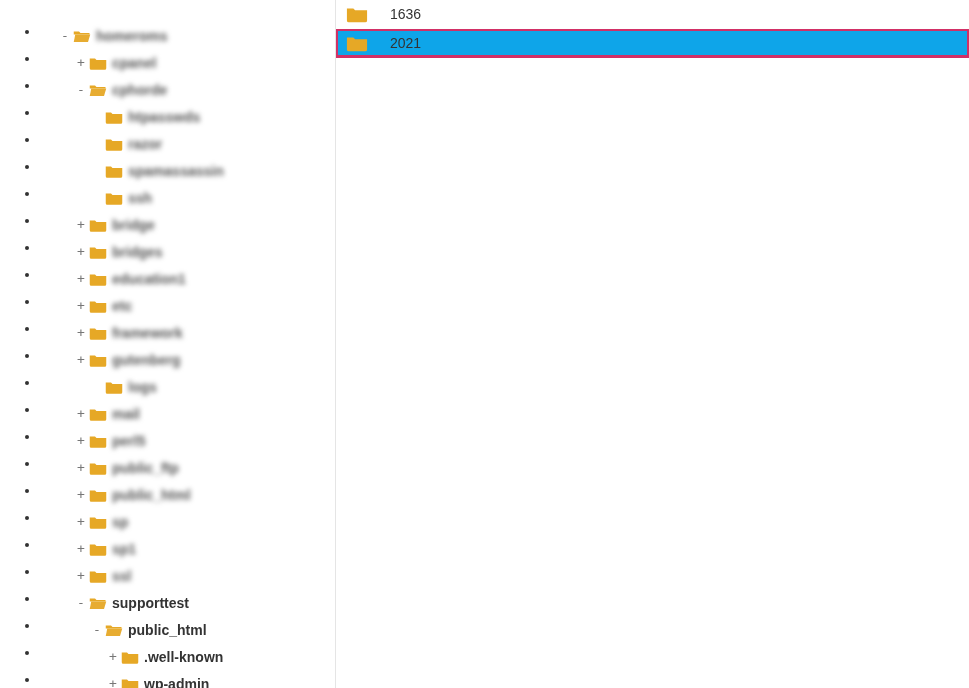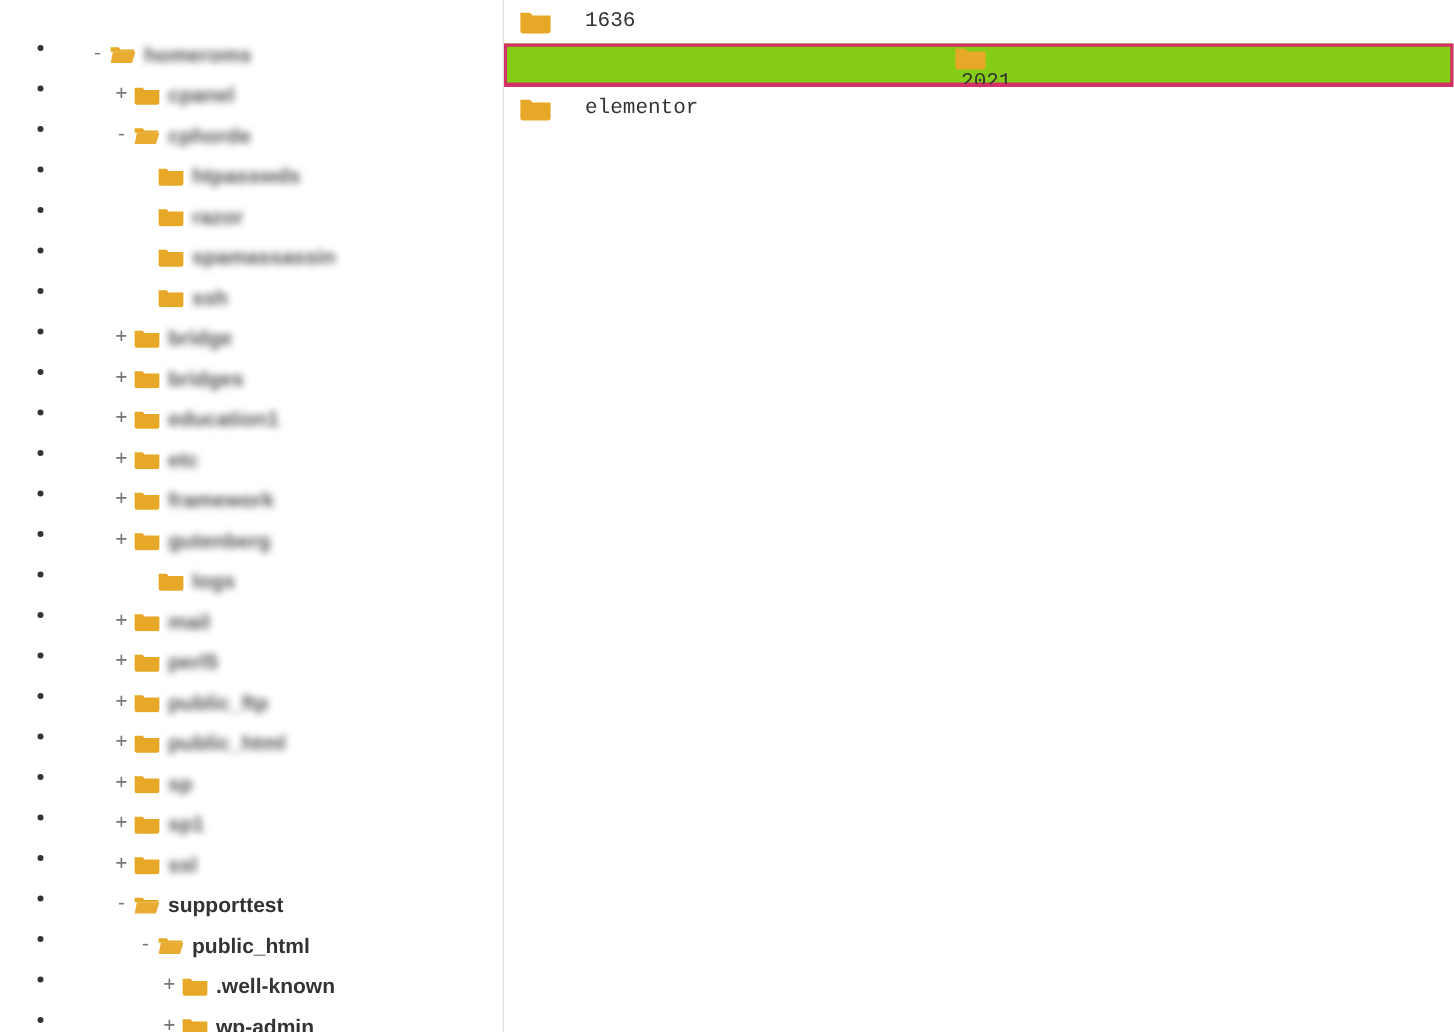--- a/index.html
+++ b/index.html
@@ -14,23 +14,23 @@
   .folder-icon{width:18px;height:14px;margin:0 4px 0 1px;flex:0 0 auto;}
   .folder-icon svg{display:block;}
   .label{padding-left:1px;font-weight:bold;}
   .hl{outline:2px solid #d23066;outline-offset:-2px;}
   .blurred .label{filter:blur(2.5px);color:#555;}
   
   .content{flex:1 1 auto;}
   .row{display:flex;align-items:center;height:28px;padding-left:10px;border-bottom:1px solid transparent;}
   .row .big-folder{width:22px;height:18px;margin-right:22px;flex:0 0 auto;}
   .row .big-folder svg{display:block;}
-  .row.sel{background:#84cc16;flex-direction:column;}
+  .row.sel{background:#0ea5e9;}
   .row.hl{box-shadow:inset 0 0 0 2px #d23066;}
-  .name{font-size:14px;font-family:Liberation Mono, monospace;}
+  .name{font-size:14px;}
 </style>
 </head>
 <body>
 
 <div class="app">
   <div class="sidebar">
     <ul class="tree" id="tree">
         <li>
           <div class="node blurred">
             <span class="indent" style="width: 18px;"></span>
@@ -347,22 +347,14 @@
         <span class="name">1636</span>
       </div>
       <div class="row sel hl">
         <span class="big-folder">
           <svg width="22" height="18" viewBox="0 0 24 18">
             <path fill="#e6a826" d="M1 3h7l2 2h13v11a2 2 0 0 1-2 2H3a2 2 0 0 1-2-2z"></path>
           </svg>
         </span>
         <span class="name">2021</span>
       </div>
-      <div class="row">
-        <span class="big-folder">
-          <svg width="22" height="18" viewBox="0 0 24 18">
-            <path fill="#e6a826" d="M1 3h7l2 2h13v11a2 2 0 0 1-2 2H3a2 2 0 0 1-2-2z"></path>
-          </svg>
-        </span>
-        <span class="name">elementor</span>
-      </div>
     </div>
 </div>
 
 </body></html>

